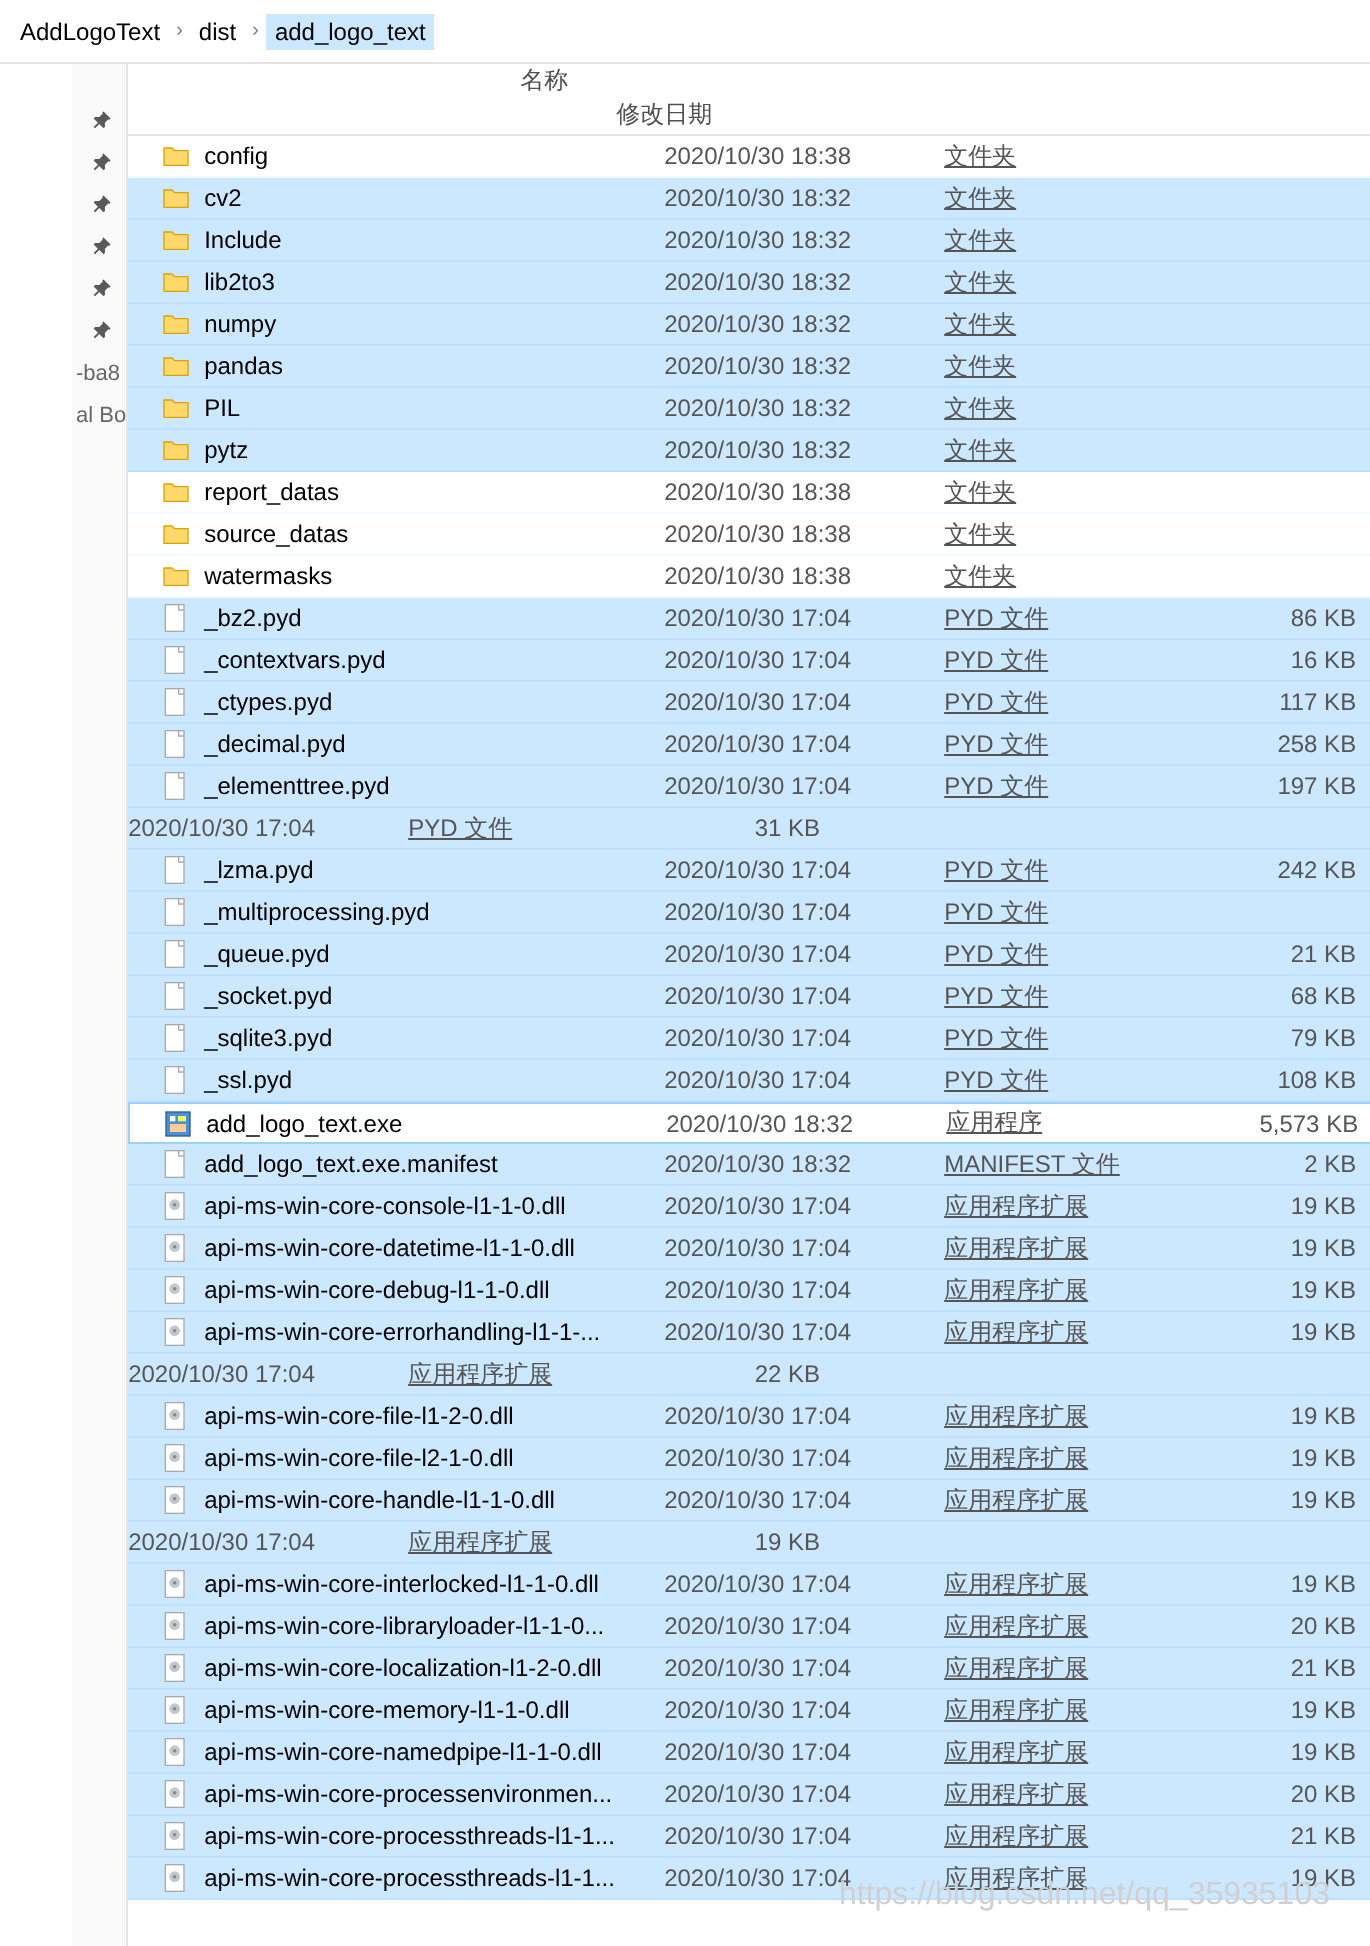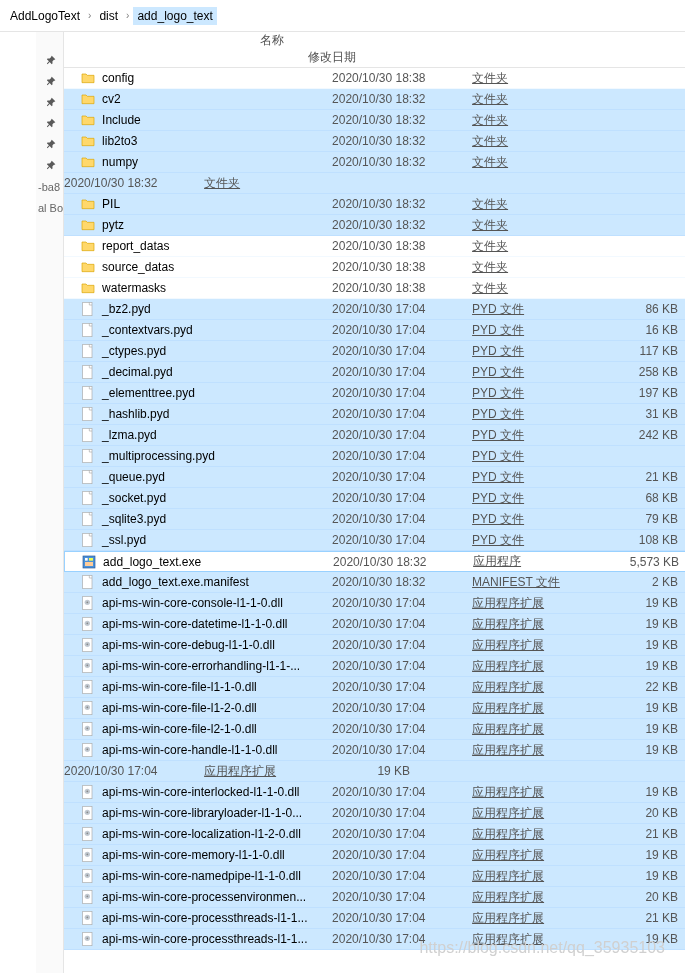--- a/index.html
+++ b/index.html
@@ -147,20 +147,28 @@
                 <path fill="#ffd86b" stroke="#d9a400" d="M3 6h6l2 2h10v11H3z"></path>
               </svg>
             </span>
             <span>numpy</span>
           </div>
           <div class="col-date">2020/10/30 18:32</div>
           <div class="col-type">文件夹</div>
           <div class="col-size"></div>
         </div>
         <div class="row sel">
+          <div class="col-name">
+            <span class="ico">
+              <svg viewBox="0 0 24 24">
+                <path fill="#ffd86b" stroke="#d9a400" d="M3 6h6l2 2h10v11H3z"></path>
+              </svg>
+            </span>
+            <span>pandas</span>
+          </div>
           <div class="col-date">2020/10/30 18:32</div>
           <div class="col-type">文件夹</div>
           <div class="col-size"></div>
         </div>
         <div class="row sel">
           <div class="col-name">
             <span class="ico">
               <svg viewBox="0 0 24 24">
                 <path fill="#ffd86b" stroke="#d9a400" d="M3 6h6l2 2h10v11H3z"></path>
               </svg>
@@ -287,29 +295,20 @@
                 <path d="M14 2v4h4" fill="none" stroke="#aaa"></path>
               </svg>
             </span>
             <span>_elementtree.pyd</span>
           </div>
           <div class="col-date">2020/10/30 17:04</div>
           <div class="col-type">PYD 文件</div>
           <div class="col-size">197 KB</div>
         </div>
         <div class="row sel">
-          <div class="col-name">
-            <span class="ico">
-              <svg viewBox="0 0 24 24">
-                <rect x="4" y="2" width="14" height="20" fill="#fff" stroke="#aaa"></rect>
-                <path d="M14 2v4h4" fill="none" stroke="#aaa"></path>
-              </svg>
-            </span>
-            <span>_hashlib.pyd</span>
-          </div>
           <div class="col-date">2020/10/30 17:04</div>
           <div class="col-type">PYD 文件</div>
           <div class="col-size">31 KB</div>
         </div>
         <div class="row sel">
           <div class="col-name">
             <span class="ico">
               <svg viewBox="0 0 24 24">
                 <rect x="4" y="2" width="14" height="20" fill="#fff" stroke="#aaa"></rect>
                 <path d="M14 2v4h4" fill="none" stroke="#aaa"></path>
@@ -475,30 +474,20 @@
                 <circle cx="11" cy="11" r="1.3" fill="#888"></circle>
               </svg>
             </span>
             <span>api-ms-win-core-errorhandling-l1-1-...</span>
           </div>
           <div class="col-date">2020/10/30 17:04</div>
           <div class="col-type">应用程序扩展</div>
           <div class="col-size">19 KB</div>
         </div>
         <div class="row sel">
-          <div class="col-name">
-            <span class="ico">
-              <svg viewBox="0 0 24 24">
-                <rect x="4" y="2" width="14" height="20" fill="#fff" stroke="#aaa"></rect>
-                <circle cx="11" cy="11" r="4" fill="#c0c8d0"></circle>
-                <circle cx="11" cy="11" r="1.3" fill="#888"></circle>
-              </svg>
-            </span>
-            <span>api-ms-win-core-file-l1-1-0.dll</span>
-          </div>
           <div class="col-date">2020/10/30 17:04</div>
           <div class="col-type">应用程序扩展</div>
           <div class="col-size">22 KB</div>
         </div>
         <div class="row sel">
           <div class="col-name">
             <span class="ico">
               <svg viewBox="0 0 24 24">
                 <rect x="4" y="2" width="14" height="20" fill="#fff" stroke="#aaa"></rect>
                 <circle cx="11" cy="11" r="4" fill="#c0c8d0"></circle>

